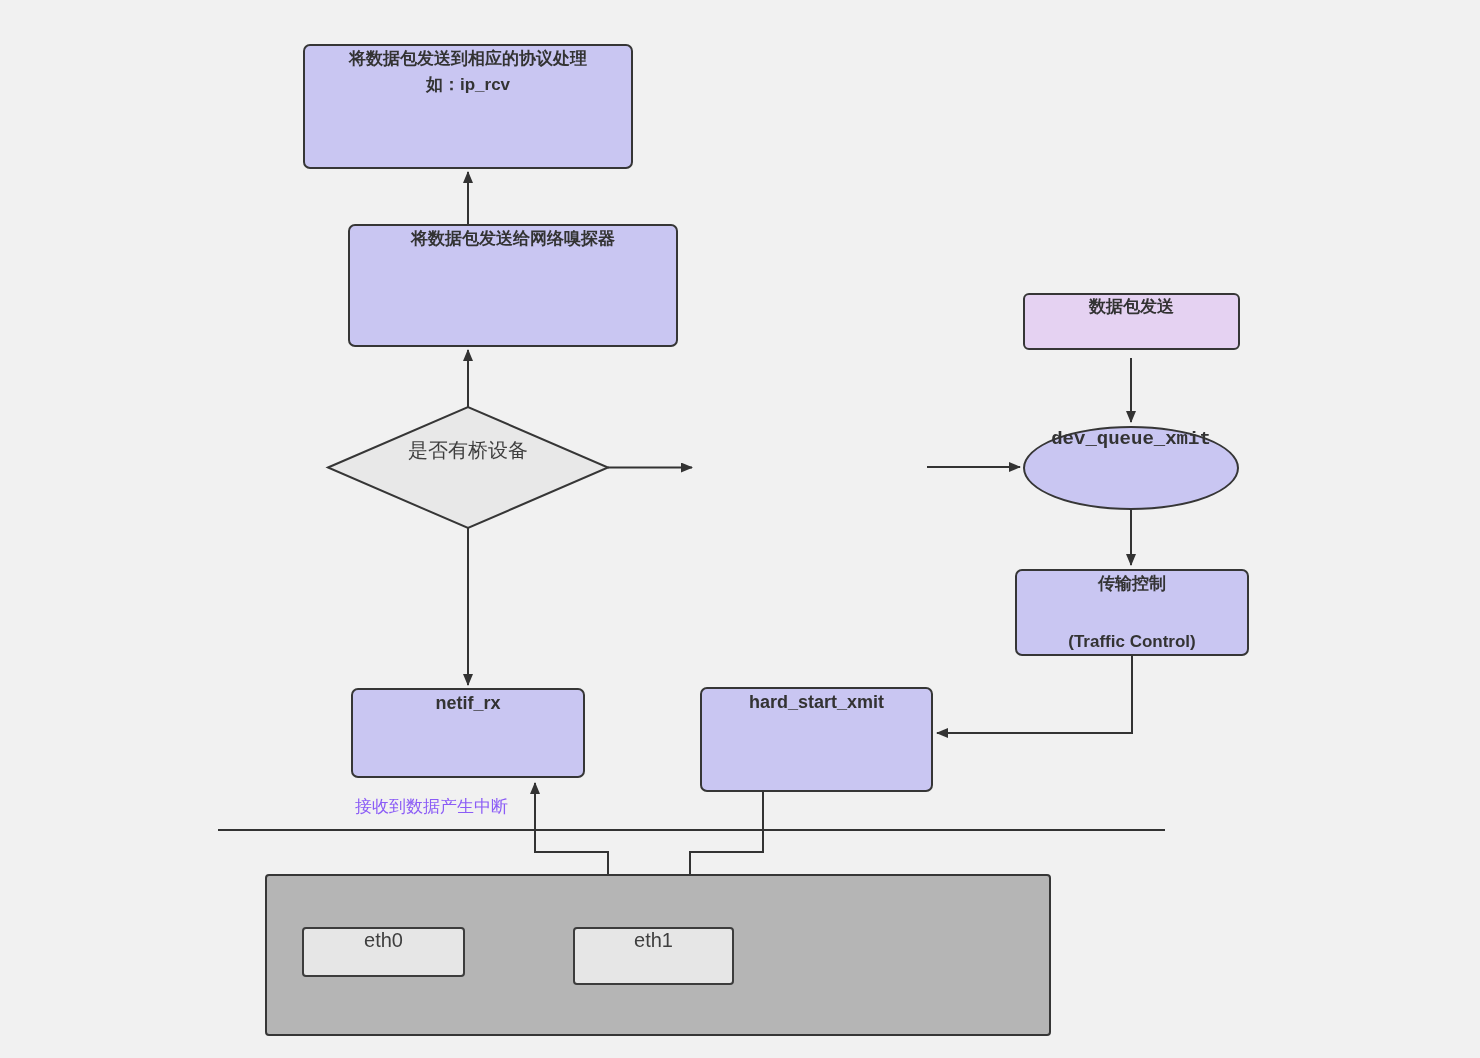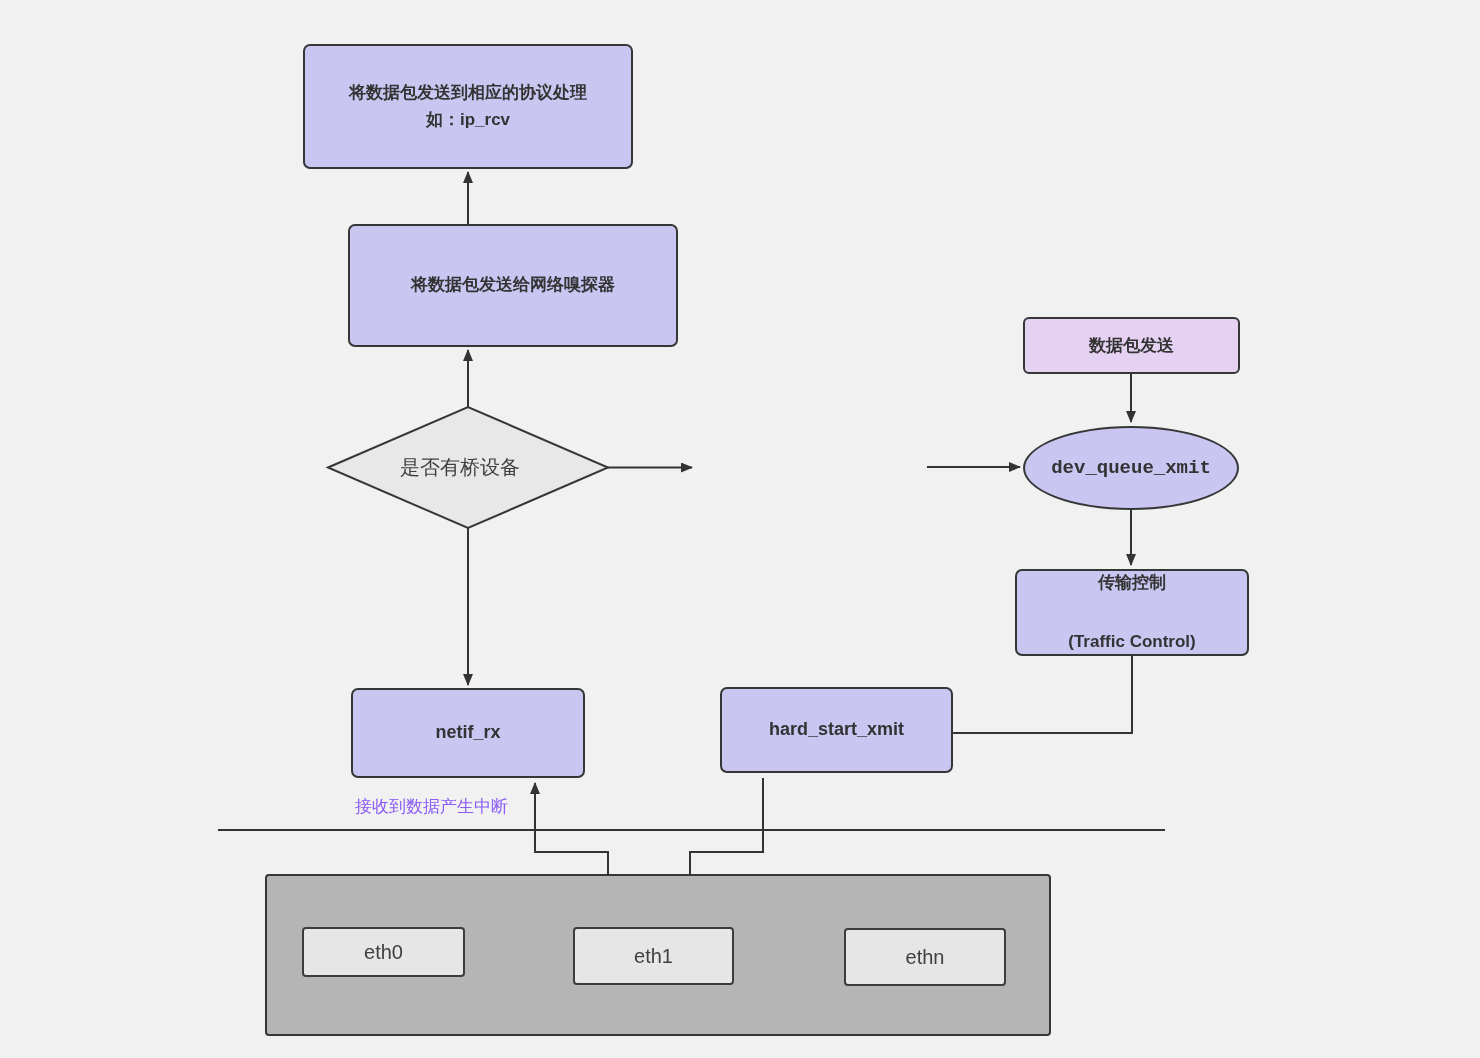--- a/index.html
+++ b/index.html
@@ -21,21 +21,20 @@
     width: 1480px;
     height: 1058px;
     z-index: 1;
   }
   .node {
     position: absolute;
     box-sizing: border-box;
     display: flex;
     flex-direction: column;
     align-items: center;
-    justify-content: center;
     text-align: center;
     z-index: 2;
     color: #333;
   }
   .purple-box {
     background: #c9c6f2;
     border: 2px solid #363636;
     border-radius: 7px;
     font-weight: 700;
     font-size: 17px;
@@ -129,55 +128,52 @@
 
   <div class="node purple-box" style="left:303px; top:44px; width:330px; height:125px;">
     <div>将数据包发送到相应的协议处理</div>
     <div>如：ip_rcv</div>
   </div>
 
   <div class="node purple-box" style="left:303px; top:224px; width:330px; height:123px;margin-left:45px;">
     <div>将数据包发送给网络嗅探器</div>
   </div>
 
-  <div class="node diamond-text" style="left:340px; top:437px; width:240px; height:60px;">
+  <div class="node diamond-text" style="left:348px; top:437px; width:240px; height:60px;">
     <div>是否有桥设备</div>
   </div>
 
 
-  <div class="node pink-box" style="left:1023px; top:317px; width:217px; height:57px;">
+  <div class="node pink-box" style="left:1023px; top:293px; width:217px; height:57px;">
     <div>数据包发送</div>
   </div>
 
   <div class="node ellipse-node" style="left:1023px; top:426px; width:216px; height:84px;">
     <div>dev_queue_xmit</div>
   </div>
 
   <div class="node purple-box" style="left:1015px; top:569px; width:234px; height:87px;gap:32px;">
     <div>传输控制</div>
     <div>(Traffic Control)</div>
   </div>
 
   <div class="node purple-box fn-label" style="left:351px; top:688px; width:234px; height:90px;">
     <div>netif_rx</div>
   </div>
 
-  <div class="node purple-box fn-label" style="left:720px; top:687px; width:233px; height:86px;">
+  <div class="node purple-box fn-label" style="left:700px; top:687px; width:233px; height:105px;">
     <div>hard_start_xmit</div>
   </div>
 
   <div class="annotation" style="left:355px; top:795px;">接收到数据产生中断</div>
 
   <div class="node container-box" style="left:265px; top:874px; width:786px; height:162px;"></div>
 
   <div class="node device-box" style="left:302px; top:927px; width:163px; height:50px;">
     <div>eth0</div>
   </div>
 
   <div class="node device-box" style="left:573px; top:927px; width:161px; height:58px;">
     <div>eth1</div>
   </div>
 
-  <div class="node device-box" style="left:844px; top:928px; width:162px; height:58px;">
-    <div>ethn</div>
-  </div>
 
 </div>
 
 </body></html>

